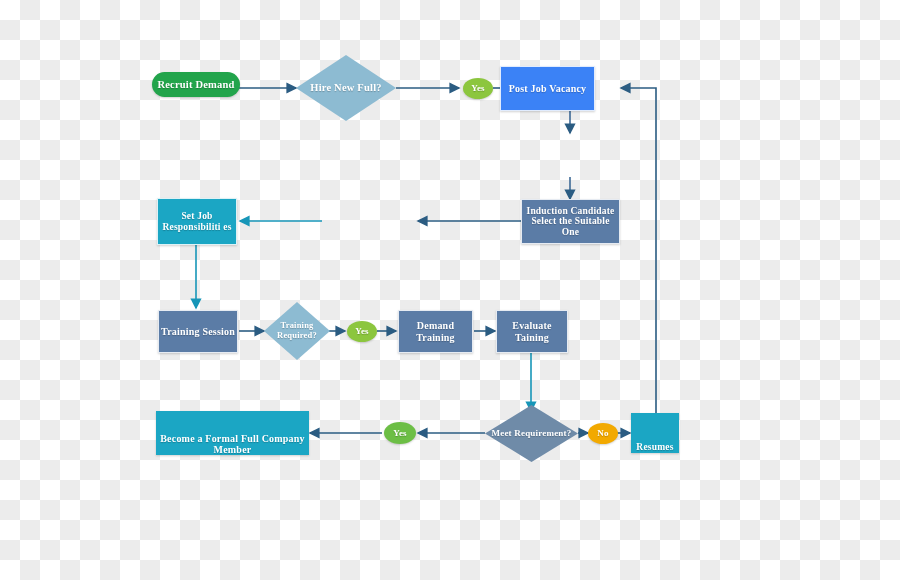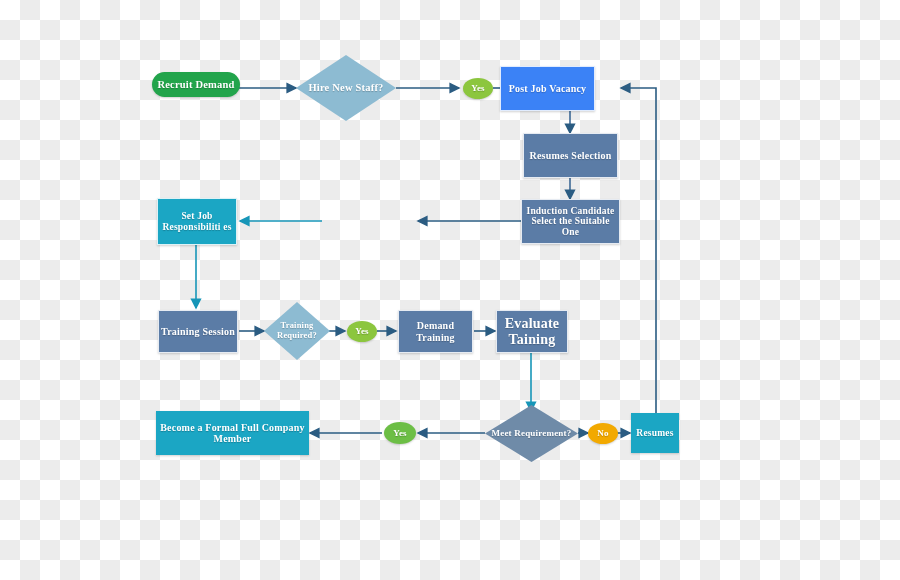--- a/index.html
+++ b/index.html
@@ -43,21 +43,21 @@
     box-sizing: border-box;
     text-shadow: 0 1px 1px rgba(0,0,0,0.22);
   }
   .node .lbl { display: block; width: 100%; padding: 0 2px; }
 
   
   .rect {
     border: 1px solid rgba(255,255,255,0.85);
     box-shadow: 0 1px 2px rgba(0,0,0,0.18);
   }
-  .rect-plain { box-shadow: 0 1px 2px rgba(0,0,0,0.18); }
+  .rect-plain { box-shadow: 0 1px 2px rgba(0,0,0,0.18); align-items: flex-end; }
   .stadium { border-radius: 999px; box-shadow: 0 1px 2px rgba(0,0,0,0.18); }
   .oval { border-radius: 50%; box-shadow: 0 1px 2px rgba(0,0,0,0.18); }
   .diamond-wrap { background: transparent; }
   .diamond-wrap .dshape {
     position: absolute;
     left: 0; top: 0; width: 100%; height: 100%;
   }
   .diamond-wrap .lbl { position: relative; z-index: 2; }
   .tape {
     position: relative;
@@ -120,34 +120,31 @@
   </svg>
 
   <div class="node stadium" style="left:152px; top:72px; width:88px; height:25px; background:#22A44B; font-size:10.5px;">
     <span class="lbl">Recruit Demand</span>
   </div>
 
   <div class="node diamond-wrap" style="left:296px; top:55px; width:100px; height:66px; font-size:10.5px;">
     <svg class="dshape" viewBox="0 0 100 66" preserveAspectRatio="none">
       <polygon points="50,0 100,33 50,66 0,33" fill="#8DBBD2"></polygon>
     </svg>
-    <span class="lbl">Hire New Staff?</span>
+    <span class="lbl">Hire New Full?</span>
   </div>
 
   <div class="node oval" style="left:463px; top:78px; width:30px; height:21px; background:#8CC63E; font-size:9px;">
     <span class="lbl">Yes</span>
   </div>
 
   <div class="node rect" style="left:500px; top:66px; width:95px; height:45px; background:#3b82f6; font-size:10px;">
     <span class="lbl">Post Job Vacancy</span>
   </div>
 
-  <div class="node rect" style="left:523px; top:133px; width:95px; height:45px; background:#5B7CA6; font-size:10px;">
-    <span class="lbl">Resumes Selection</span>
-  </div>
 
   <div class="node rect" style="left:521px; top:199px; width:99px; height:45px; background:#5B7CA6; font-size:9.5px;">
     <span class="lbl">Induction Candidate Select the Suitable One</span>
   </div>
 
 
   <div class="node rect" style="left:157px; top:198px; width:80px; height:47px; background:#1BA6C4; font-size:9.5px;">
     <span class="lbl">Set Job Responsibiliti es</span>
   </div>
 
@@ -163,21 +160,21 @@
   </div>
 
   <div class="node oval" style="left:347px; top:321px; width:30px; height:21px; background:#8CC63E; font-size:9px;">
     <span class="lbl">Yes</span>
   </div>
 
   <div class="node rect" style="left:398px; top:310px; width:75px; height:43px; background:#5B7CA6; font-size:10px;">
     <span class="lbl">Demand Training</span>
   </div>
 
-  <div class="node rect" style="left:496px; top:310px; width:72px; height:43px; background:#5B7CA6; font-size:14px;">
+  <div class="node rect" style="left:496px; top:310px; width:72px; height:43px; background:#5B7CA6; font-size:10px;">
     <span class="lbl">Evaluate Taining</span>
   </div>
 
   <div class="node diamond-wrap" style="left:485px; top:405px; width:93px; height:57px; font-size:9px;">
     <svg class="dshape" viewBox="0 0 93 57" preserveAspectRatio="none">
       <polygon points="46.5,0 93,28.5 46.5,57 0,28.5" fill="#6F8BA8"></polygon>
     </svg>
     <span class="lbl">Meet Requirement?</span>
   </div>
 

